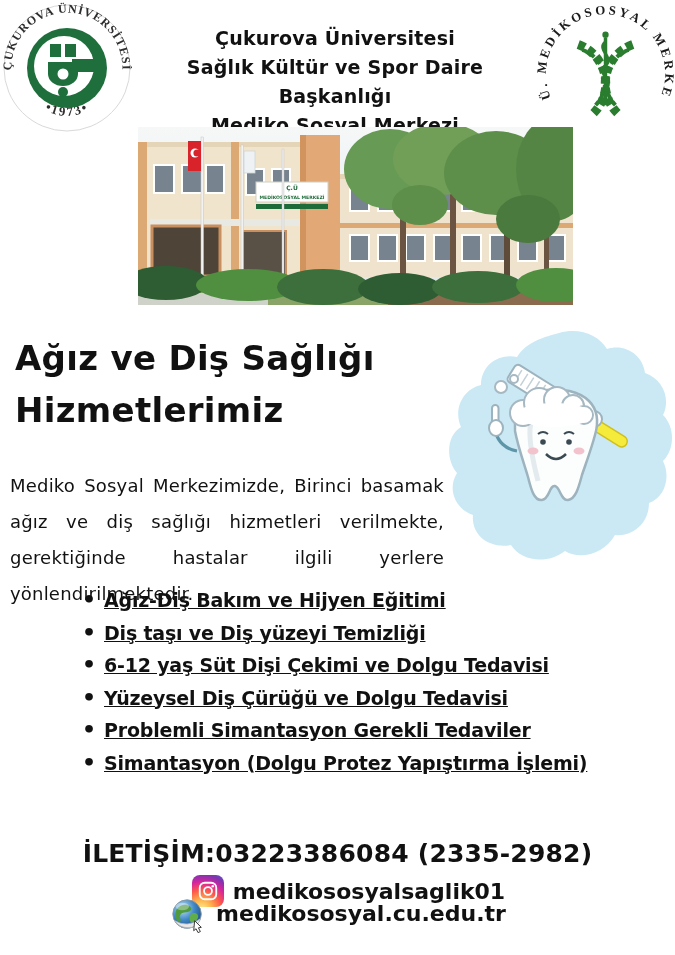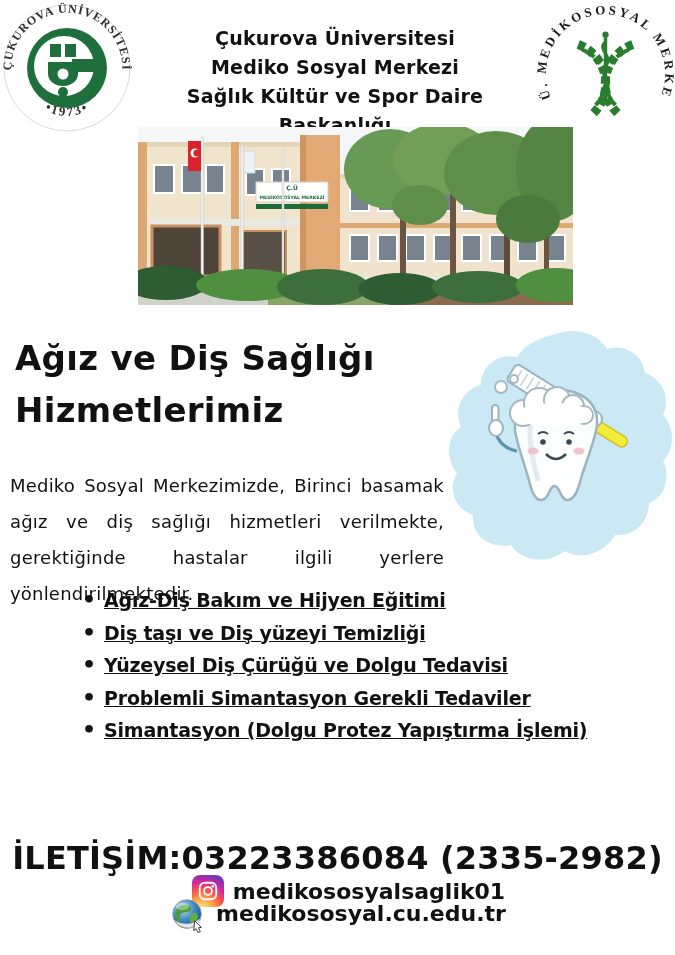--- a/index.html
+++ b/index.html
@@ -35,21 +35,21 @@
     list-style:none;margin:0;padding:0;
     font-weight:bold;font-size:19px;line-height:32.5px;letter-spacing:-.2px;
   }
   .services li{position:relative;padding-left:22px;text-decoration:underline;}
   .services li::before{
     content:"\2022";position:absolute;left:0;top:0;font-size:22px;
   }
   
   .contact-phone{
     position:absolute;left:0;top:839px;width:675px;text-align:center;
-    font-weight:bold;font-size:32px;letter-spacing:.2px;
+    font-weight:bold;font-size:25px;letter-spacing:.2px;
   }
   .contact-row{
     position:absolute;left:0;width:675px;display:flex;align-items:center;
     justify-content:center;gap:9px;font-weight:bold;font-size:22px;
   }
   .row-instagram{top:874px;height:34px;padding-left:11px;}
   .row-web{top:893px;height:40px;}
   .contact-row a{color:#111;text-decoration:none;}
   .insta-badge{
     width:32px;height:32px;border-radius:8px;flex:0 0 auto;
@@ -109,22 +109,22 @@
       <g>
         <line x1="70" y1="38" x2="70" y2="106" stroke="#2a7d2f" stroke-width="3.5"></line>
         <circle cx="70" cy="35" r="3.2" fill="#2a7d2f"></circle>
         <path d="M70,42 C60,50 80,58 70,66 C60,74 80,82 70,90 C62,96 67,101 72,102" stroke="#2a7d2f" stroke-width="3" fill="none"></path>
       </g>
     </svg>
   </div>
 
   <div class="header-text">
     <div>Çukurova Üniversitesi</div>
+    <div>Sağlık Kültür ve Spor Daire Başkanlığı</div>
     <div>Mediko Sosyal Merkezi</div>
-    <div>Sağlık Kültür ve Spor Daire Başkanlığı</div>
   </div>
 
   <div class="photo">
     <svg viewBox="0 0 435 178" width="435" height="178">
       <defs>
         <linearGradient id="sky" x1="0" y1="0" x2="0" y2="1">
           <stop offset="0" stop-color="#f6f8f8"></stop>
             <stop offset="1" stop-color="#dde6e8"></stop>
         </linearGradient>
       </defs>
@@ -279,20 +279,21 @@
         <path d="M103,131 Q113,141 123,131" stroke="#3a4a52" stroke-width="2.5" fill="none"></path>
       </g>
     </svg>
   </div>
 
   <p class="intro">Mediko Sosyal Merkezimizde, Birinci basamak ağız ve diş sağlığı hizmetleri verilmekte, gerektiğinde hastalar ilgili yerlere yönlendirilmektedir.</p>
 
   <ul class="services">
     <li>Ağız-Diş Bakım ve Hijyen Eğitimi</li>
     <li>Diş taşı ve Diş yüzeyi Temizliği</li>
+    <li>6-12 yaş Süt Dişi Çekimi ve Dolgu Tedavisi</li>
     <li>Yüzeysel Diş Çürüğü ve Dolgu Tedavisi</li>
     <li>Problemli Simantasyon Gerekli Tedaviler</li>
     <li>Simantasyon (Dolgu Protez Yapıştırma İşlemi)</li>
   </ul>
 
   <div class="contact-phone">İLETİŞİM:03223386084 (2335-2982)</div>
 
   <div class="contact-row row-instagram">
     <span class="insta-badge">
       <svg viewBox="0 0 24 24" width="22" height="22">

